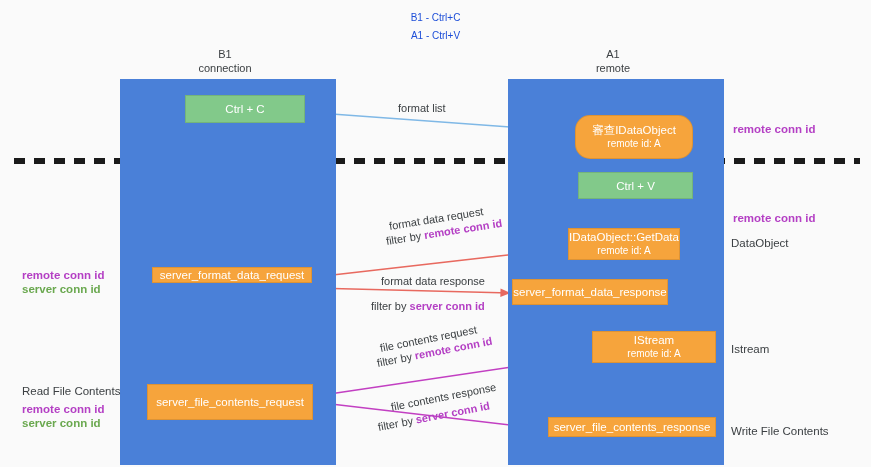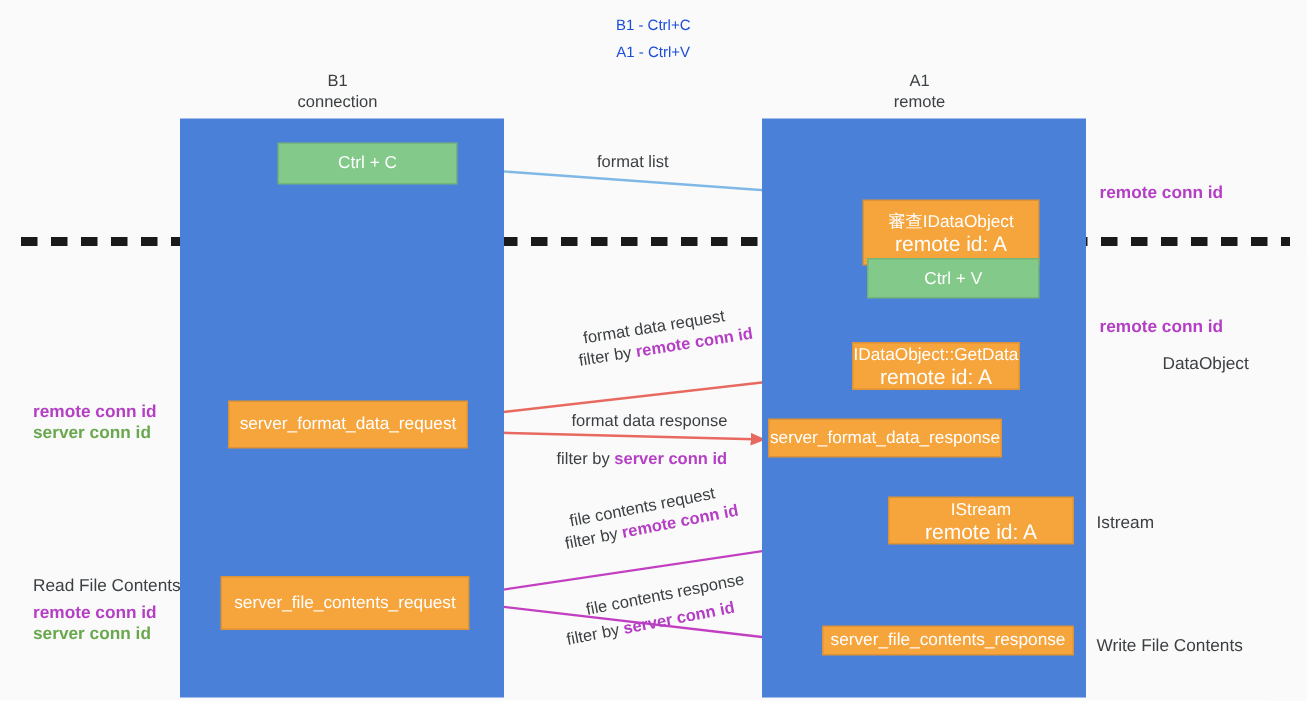--- a/index.html
+++ b/index.html
@@ -59,21 +59,21 @@
     align-items: center;
     justify-content: center;
     color: #ffffff;
     font-size: 11.5px;
     line-height: 14px;
     text-align: center;
     border: 1px solid rgba(0,0,0,0.10);
   }
   .node.green { background: #82c98a; }
   .node.orange { background: #f6a43c; }
-  .node .line2 { font-size: 14px; }
+  .node .line2 { font-size: 10px; }
 
   
   .side-label {
     position: absolute;
     font-size: 11.5px;
     line-height: 15px;
     color: #3c4043;
     white-space: nowrap;
   }
   .side-label.bold-purple {
@@ -173,35 +173,35 @@
   <div class="col-header" style="left:503px; top:47px;">A1</div>
   <div class="col-header" style="left:503px; top:61px;">remote</div>
 
   <div class="column" style="left:120px; top:79px; width:216px; height:386px;"></div>
   <div class="column" style="left:508px; top:79px; width:216px; height:386px;"></div>
 
   <div class="node green" style="left:157px; top:95px; width:120px; height:28px;margin-left:28px;">
     <span>Ctrl + C</span>
   </div>
 
-  <div class="node orange" style="left:575px; top:133px; width:118px; height:44px;">
+  <div class="node orange" style="left:575px; top:115px; width:118px; height:44px;border-radius:15px;">
     <span>審查IDataObject</span>
     <span class="line2">remote id: A</span>
   </div>
 
   <div class="node green" style="left:578px; top:172px; width:115px; height:27px;">
     <span>Ctrl + V</span>
   </div>
 
   <div class="node orange" style="left:568px; top:228px; width:112px; height:32px;">
     <span>IDataObject::GetData</span>
     <span class="line2">remote id: A</span>
   </div>
 
-  <div class="node orange" style="left:152px; top:267px; width:160px; height:32px;">
+  <div class="node orange" style="left:152px; top:267px; width:160px; height:16px;">
     <span>server_format_data_request</span>
   </div>
 
   <div class="node orange" style="left:512px; top:279px; width:156px; height:26px;">
     <span>server_format_data_response</span>
   </div>
 
   <div class="node orange" style="left:592px; top:331px; width:124px; height:32px;">
     <span>IStream</span>
     <span class="line2">remote id: A</span>
@@ -234,21 +234,21 @@
 
   <div class="edge-label rot-up-sm" style="left:391px; top:400px;">file contents response</div>
   <div class="edge-label rot-up-sm" style="left:378px; top:420px;">
     <span>filter by </span><span class="hl-purple">server conn id</span>
   </div>
 
   <div class="side-label bold-purple" style="left:733px; top:122px;">remote conn id</div>
 
   <div class="side-label bold-purple" style="left:733px; top:211px;">remote conn id</div>
 
-  <div class="side-label" style="left:731px; top:236px;margin-left:44px;">DataObject</div>
+  <div class="side-label" style="left:731px; top:236px;">DataObject</div>
 
   <div class="side-label" style="left:731px; top:342px;">Istream</div>
 
   <div class="side-label" style="left:731px; top:424px;">Write File Contents</div>
 
   <div class="side-label bold-purple" style="left:22px; top:268px;">remote conn id</div>
   <div class="side-label bold-green" style="left:22px; top:282px;">server conn id</div>
 
   <div class="side-label" style="left:22px; top:384px;">Read File Contents</div>
   <div class="side-label bold-purple" style="left:22px; top:402px;">remote conn id</div>

